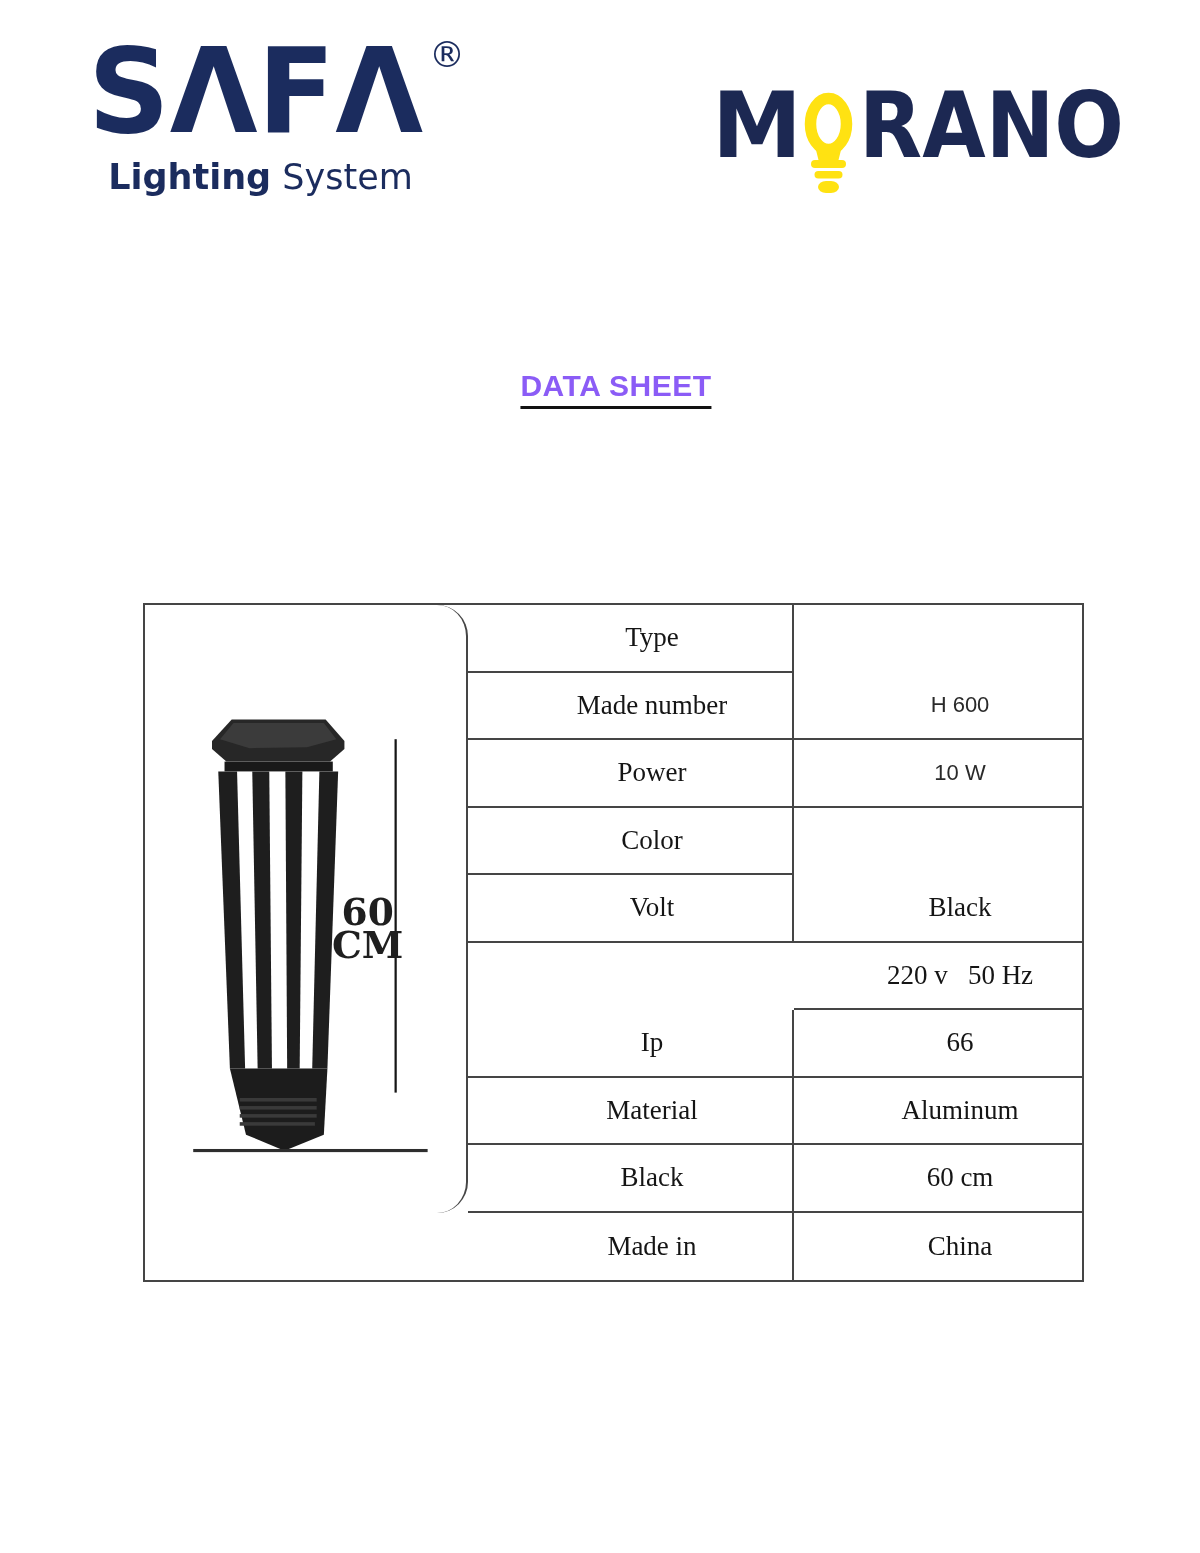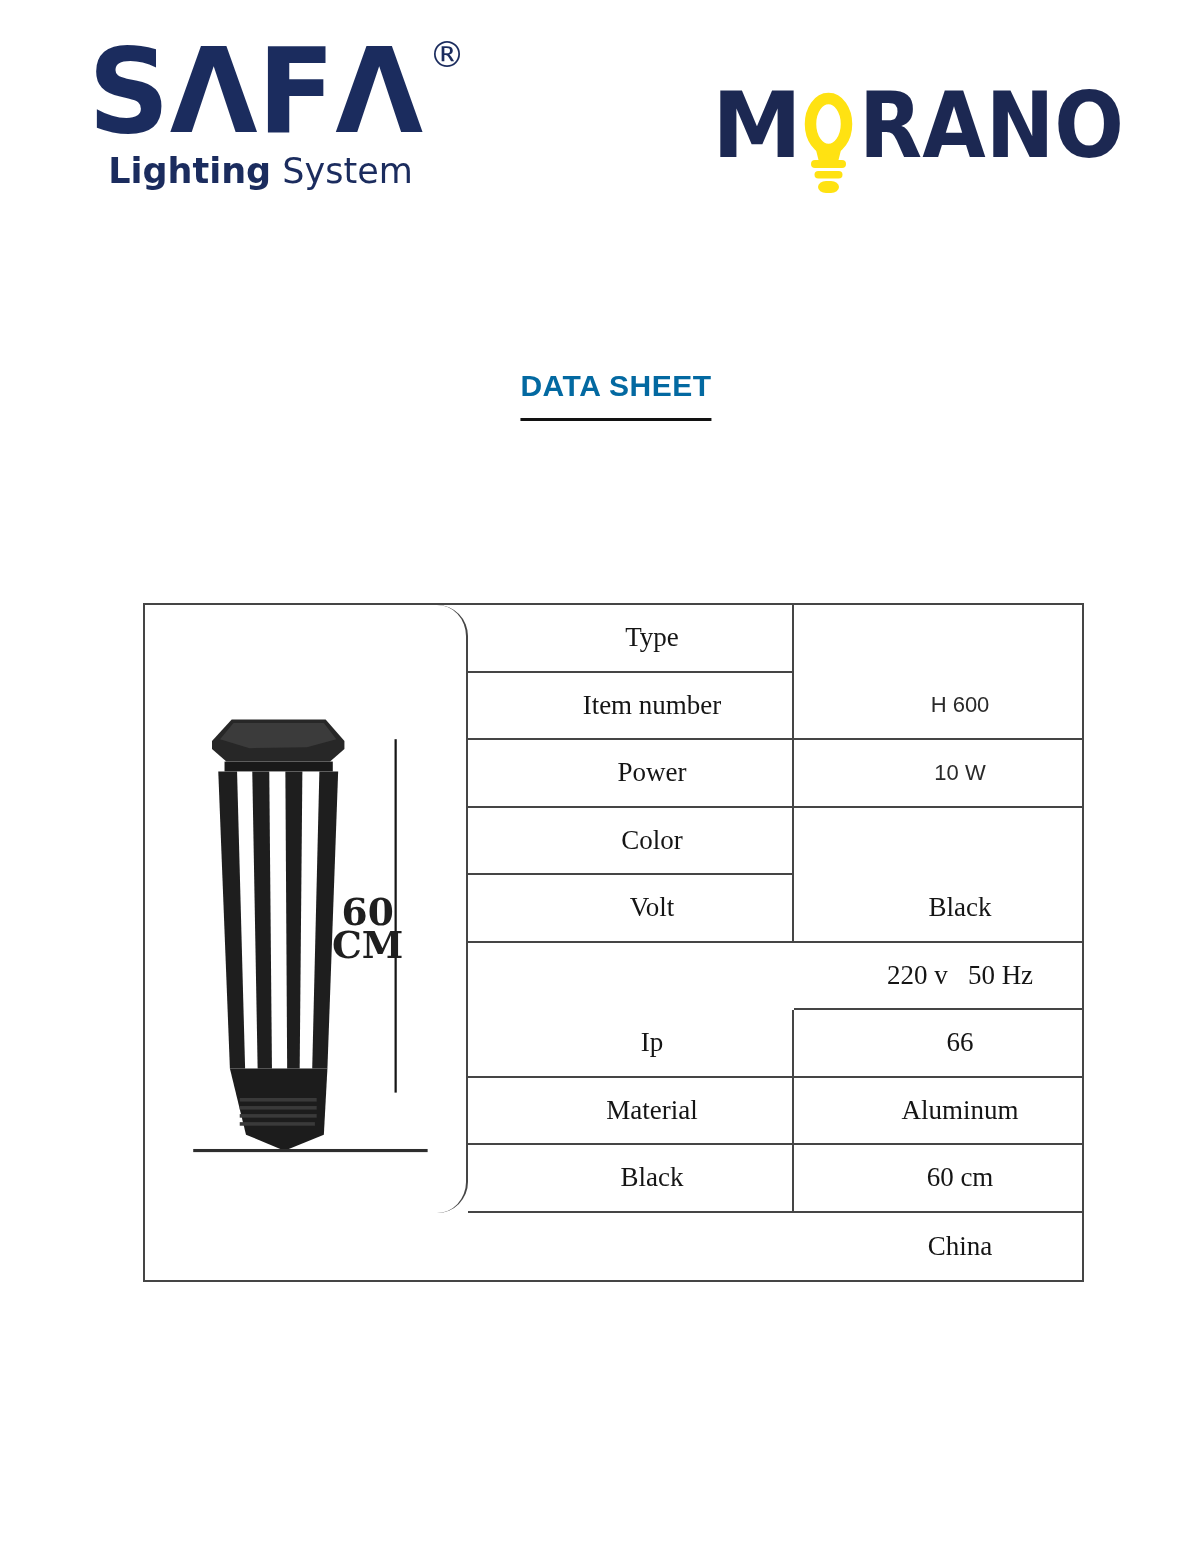--- a/index.html
+++ b/index.html
@@ -3,31 +3,31 @@
 <meta charset="utf-8">
 <style>
   * { margin:0; padding:0; box-sizing:border-box; }
   html,body { background:#ffffff; }
   body { width:1200px; height:1553px; position:relative; font-family:"Liberation Sans", sans-serif; }
 
   .page { position:absolute; inset:0; background:#fff; overflow:hidden; }
 
   
   .safa-logo { position:absolute; left:88px; top:35px; width:380px; }
-  .safa-tagline { width:345px; text-align:center; margin-top:0;
+  .safa-tagline { width:345px; text-align:center; margin-top:6px;
                   font-size:35px; color:#1b2c5e; font-family:"DejaVu Sans", sans-serif; }
   .safa-tagline .bold { font-weight:800; }
   .safa-tagline .reg  { font-weight:400; }
 
   .morano-logo { position:absolute; left:712px; top:80px; }
 
   
   .sheet-title { position:absolute; top:369px; left:616px; transform:translateX(-50%);
-                 font:700 30px "Liberation Sans", sans-serif; color:#0369a1;
-                 border-bottom:3px solid #121212; padding-bottom:15px; letter-spacing:.5px;
+                 font:700 30px "Liberation Sans", sans-serif; color:#8b5cf6;
+                 border-bottom:3px solid #121212; padding-bottom:3px; letter-spacing:.5px;
                  white-space:nowrap; }
 
   
   .spec-table { position:absolute; left:143px; top:603px; width:941px; height:679px;
                 display:grid; grid-template-columns:323px 326px 1fr;
                 grid-auto-rows:1fr; border:2px solid #454545; background:#fff; }
   .img-cell { grid-column:1; grid-row:1 / span 9; border-right:2px solid #454545; position:relative;border-radius:31px; }
   .img-cell svg { position:absolute; inset:0; width:100%; height:100%; }
   .cell { display:flex; align-items:center; justify-content:center;
           font-family:"Liberation Serif", serif; font-size:27px; color:#151515;
@@ -99,37 +99,38 @@
 
         <g font-family="DejaVu Serif, serif" font-weight="bold" font-size="42" fill="#1f1f1f" text-anchor="middle">
           <text x="231" y="358">60</text>
           <text x="231" y="394">CM</text>
         </g>
       </svg>
     </div>
 
     <div class="cell lbl">Type</div>
 
-    <div class="cell lbl">Item number</div>
+    <div class="cell lbl">Made number</div>
     <div class="cell val sans">H 600</div>
 
     <div class="cell lbl">Power</div>
     <div class="cell val sans">10 W</div>
 
     <div class="cell lbl">Color</div>
     <div class="cell lbl">Volt</div>
 
     <div class="cell val">Black</div>
     <div class="cell val">220 v   50 Hz</div>
 
     <div class="cell lbl">Ip</div>
     <div class="cell val">66</div>
 
     <div class="cell lbl">Material</div>
     <div class="cell val">Aluminum</div>
 
     <div class="cell lbl">Black</div>
     <div class="cell val">60 cm</div>
 
+    <div class="cell lbl no-b">Made in</div>
     <div class="cell val no-b">China</div>
   </div>
 
 </div>
 
 </body></html>

